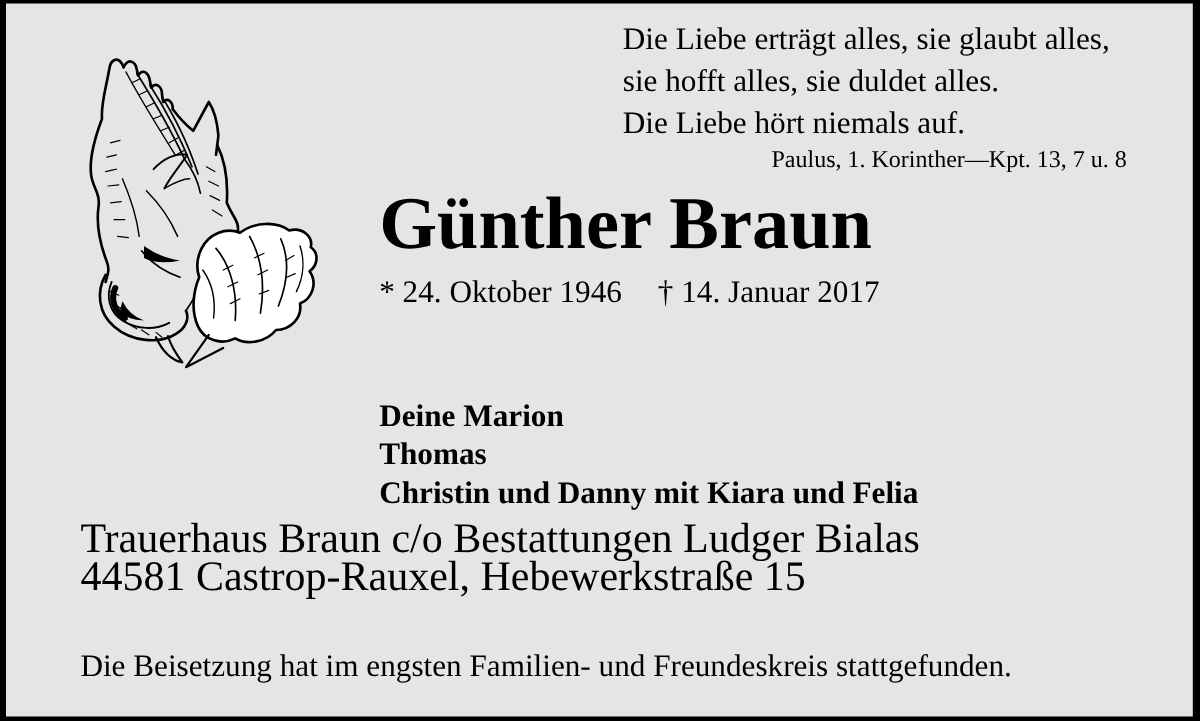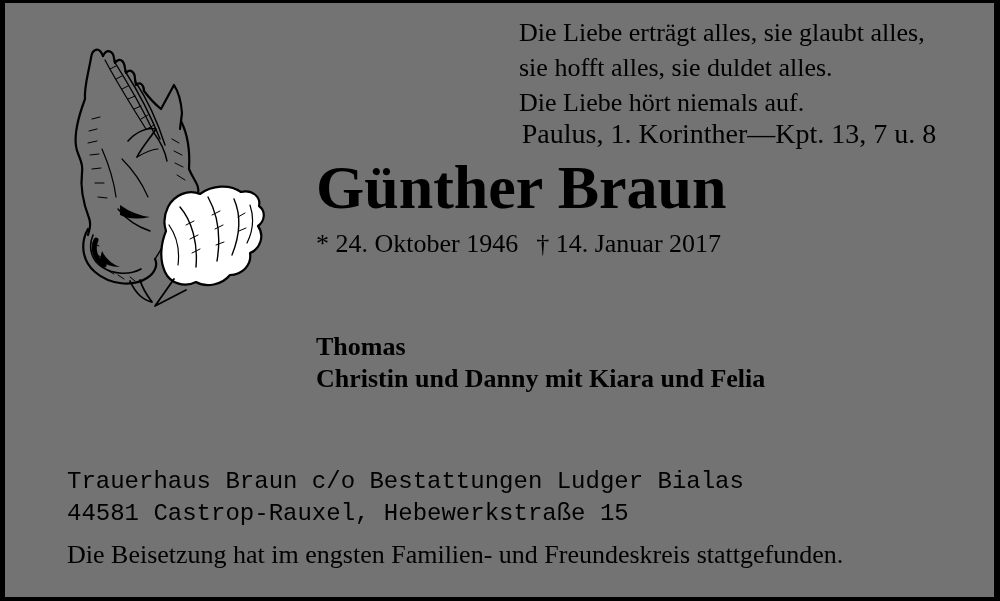--- a/index.html
+++ b/index.html
@@ -1,21 +1,21 @@
 <!DOCTYPE html>
 <html><head>
 <meta charset="utf-8">
 <style>
   html, body { margin: 0; padding: 0; background: #fff; }
   .page {
     position: relative;
     width: 1000px;
     height: 601px;
     box-sizing: border-box;
-    background: #737373;
+    background: #e5e5e5;
     border-style: solid;
     border-color: #000;
     border-width: 3px 6px 4px 5px;
     font-family: "Liberation Serif", "DejaVu Serif", serif;
     color: #000;
     overflow: hidden;
   }
   .hands {
     position: absolute;
     left: 57px;
@@ -26,42 +26,42 @@
   .quote {
     position: absolute;
     top: 12px;
     left: 514px;
     width: 420px;
     font-size: 26px;
     line-height: 35px;
     white-space: nowrap;
   }
   .quote .attribution {
-    font-size: 28px;
+    font-size: 20px;
     line-height: 27px;
-    text-align: center;
+    text-align: right;
   }
   .name {
     position: absolute;
     top: 153px;
     left: 311px;
     margin: 0;
     font-size: 62px;
     line-height: 62px;
     font-weight: bold;
     white-space: nowrap;
   }
   .dates {
     position: absolute;
     top: 228px;
     left: 311px;
     font-size: 26px;
     line-height: 26px;
     display: flex;
-    gap: 18px;
+    gap: 30px;
     white-space: nowrap;
     align-items: flex-end;
   }
   .intro {
     position: absolute;
     top: 281px;
     left: 311px;
     font-size: 26px;
     line-height: 26px;
     white-space: nowrap;
@@ -70,26 +70,25 @@
     position: absolute;
     top: 328px;
     left: 311px;
     font-size: 26px;
     line-height: 32px;
     font-weight: bold;
     white-space: nowrap;
   }
   .address {
     position: absolute;
-    top: 463px;
+    top: 430px;
     left: 62px;
-    font-size: 24px;
+    font-size: 35px;
     line-height: 32px;
     white-space: nowrap;
-    font-family: Liberation Mono, monospace;
   }
   .closing {
     position: absolute;
     top: 539px;
     left: 62px;
     font-size: 26px;
     line-height: 26px;
     white-space: nowrap;
     text-align: right;
   }
@@ -157,20 +156,21 @@
 
   <h1 class="name">Günther Braun</h1>
 
   <div class="dates">
     <span>* 24. Oktober 1946</span>
     <span>† 14. Januar 2017</span>
   </div>
 
 
   <div class="mourners">
+    <div>Deine Marion</div>
     <div>Thomas</div>
     <div>Christin und Danny mit Kiara und Felia</div>
   </div>
 
   <div class="address">
     <div>Trauerhaus Braun c/o Bestattungen Ludger Bialas</div>
     <div>44581 Castrop-Rauxel, Hebewerkstraße 15</div>
   </div>
 
   <div class="closing">Die Beisetzung hat im engsten Familien- und Freundeskreis stattgefunden.</div>

